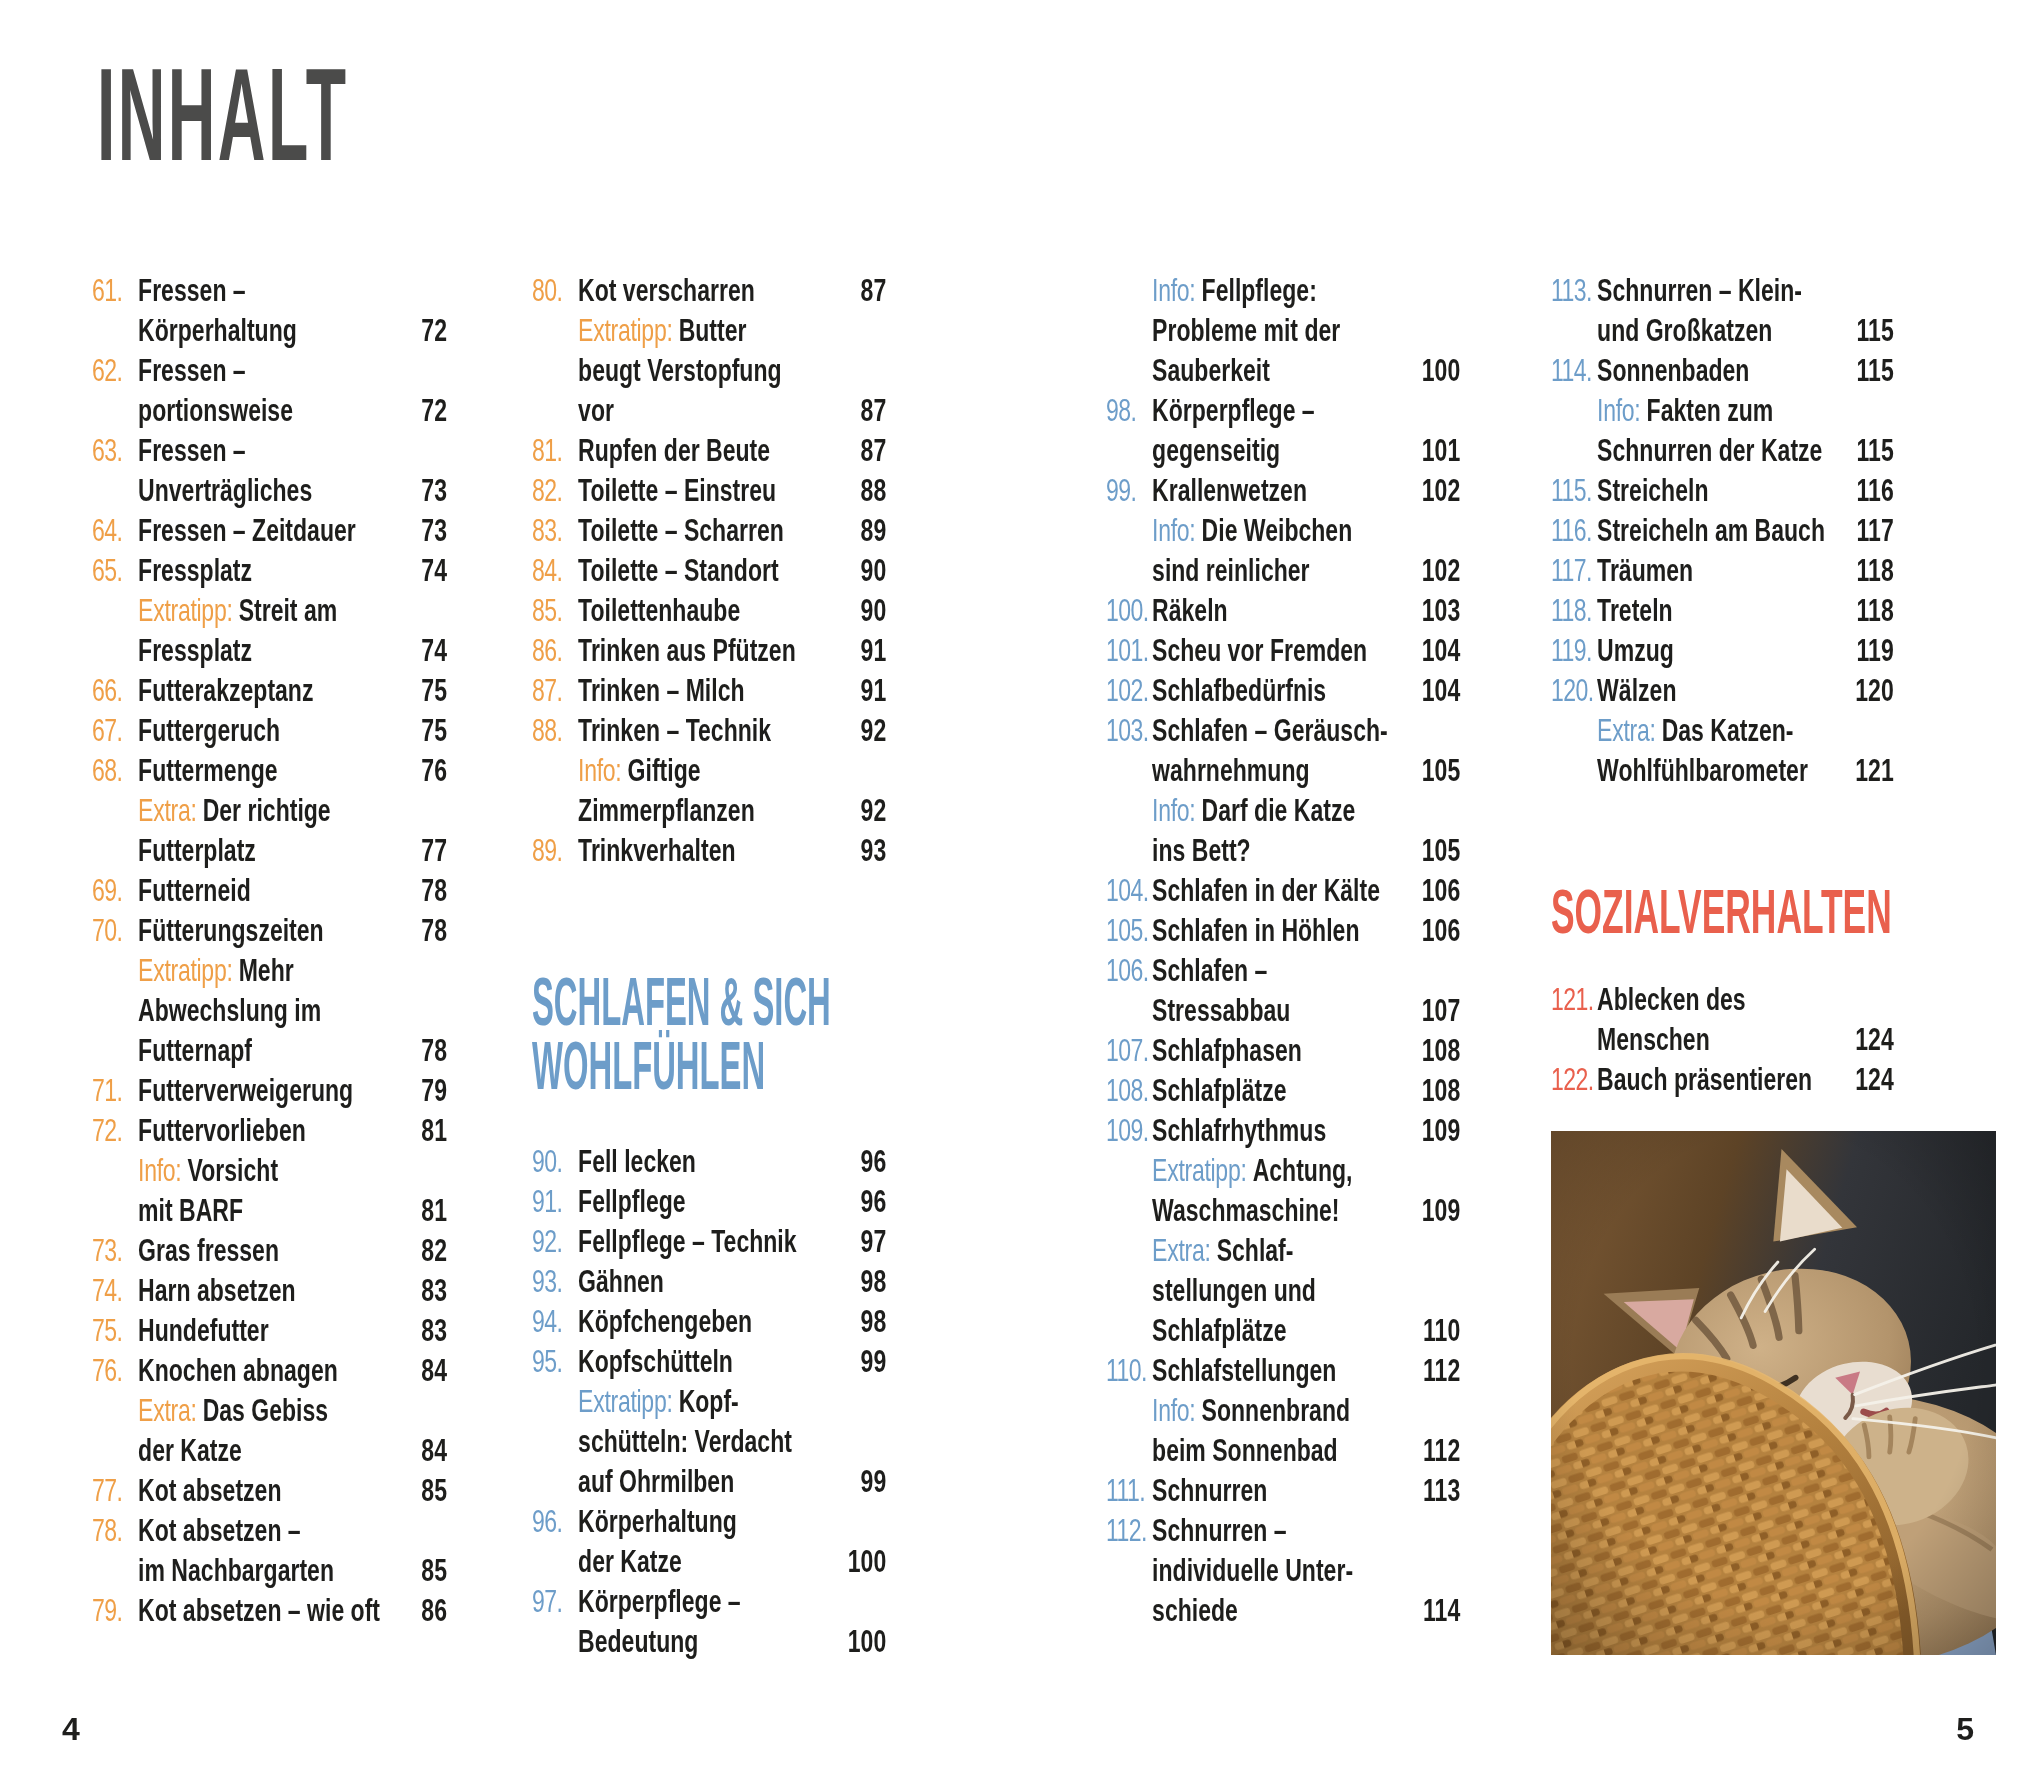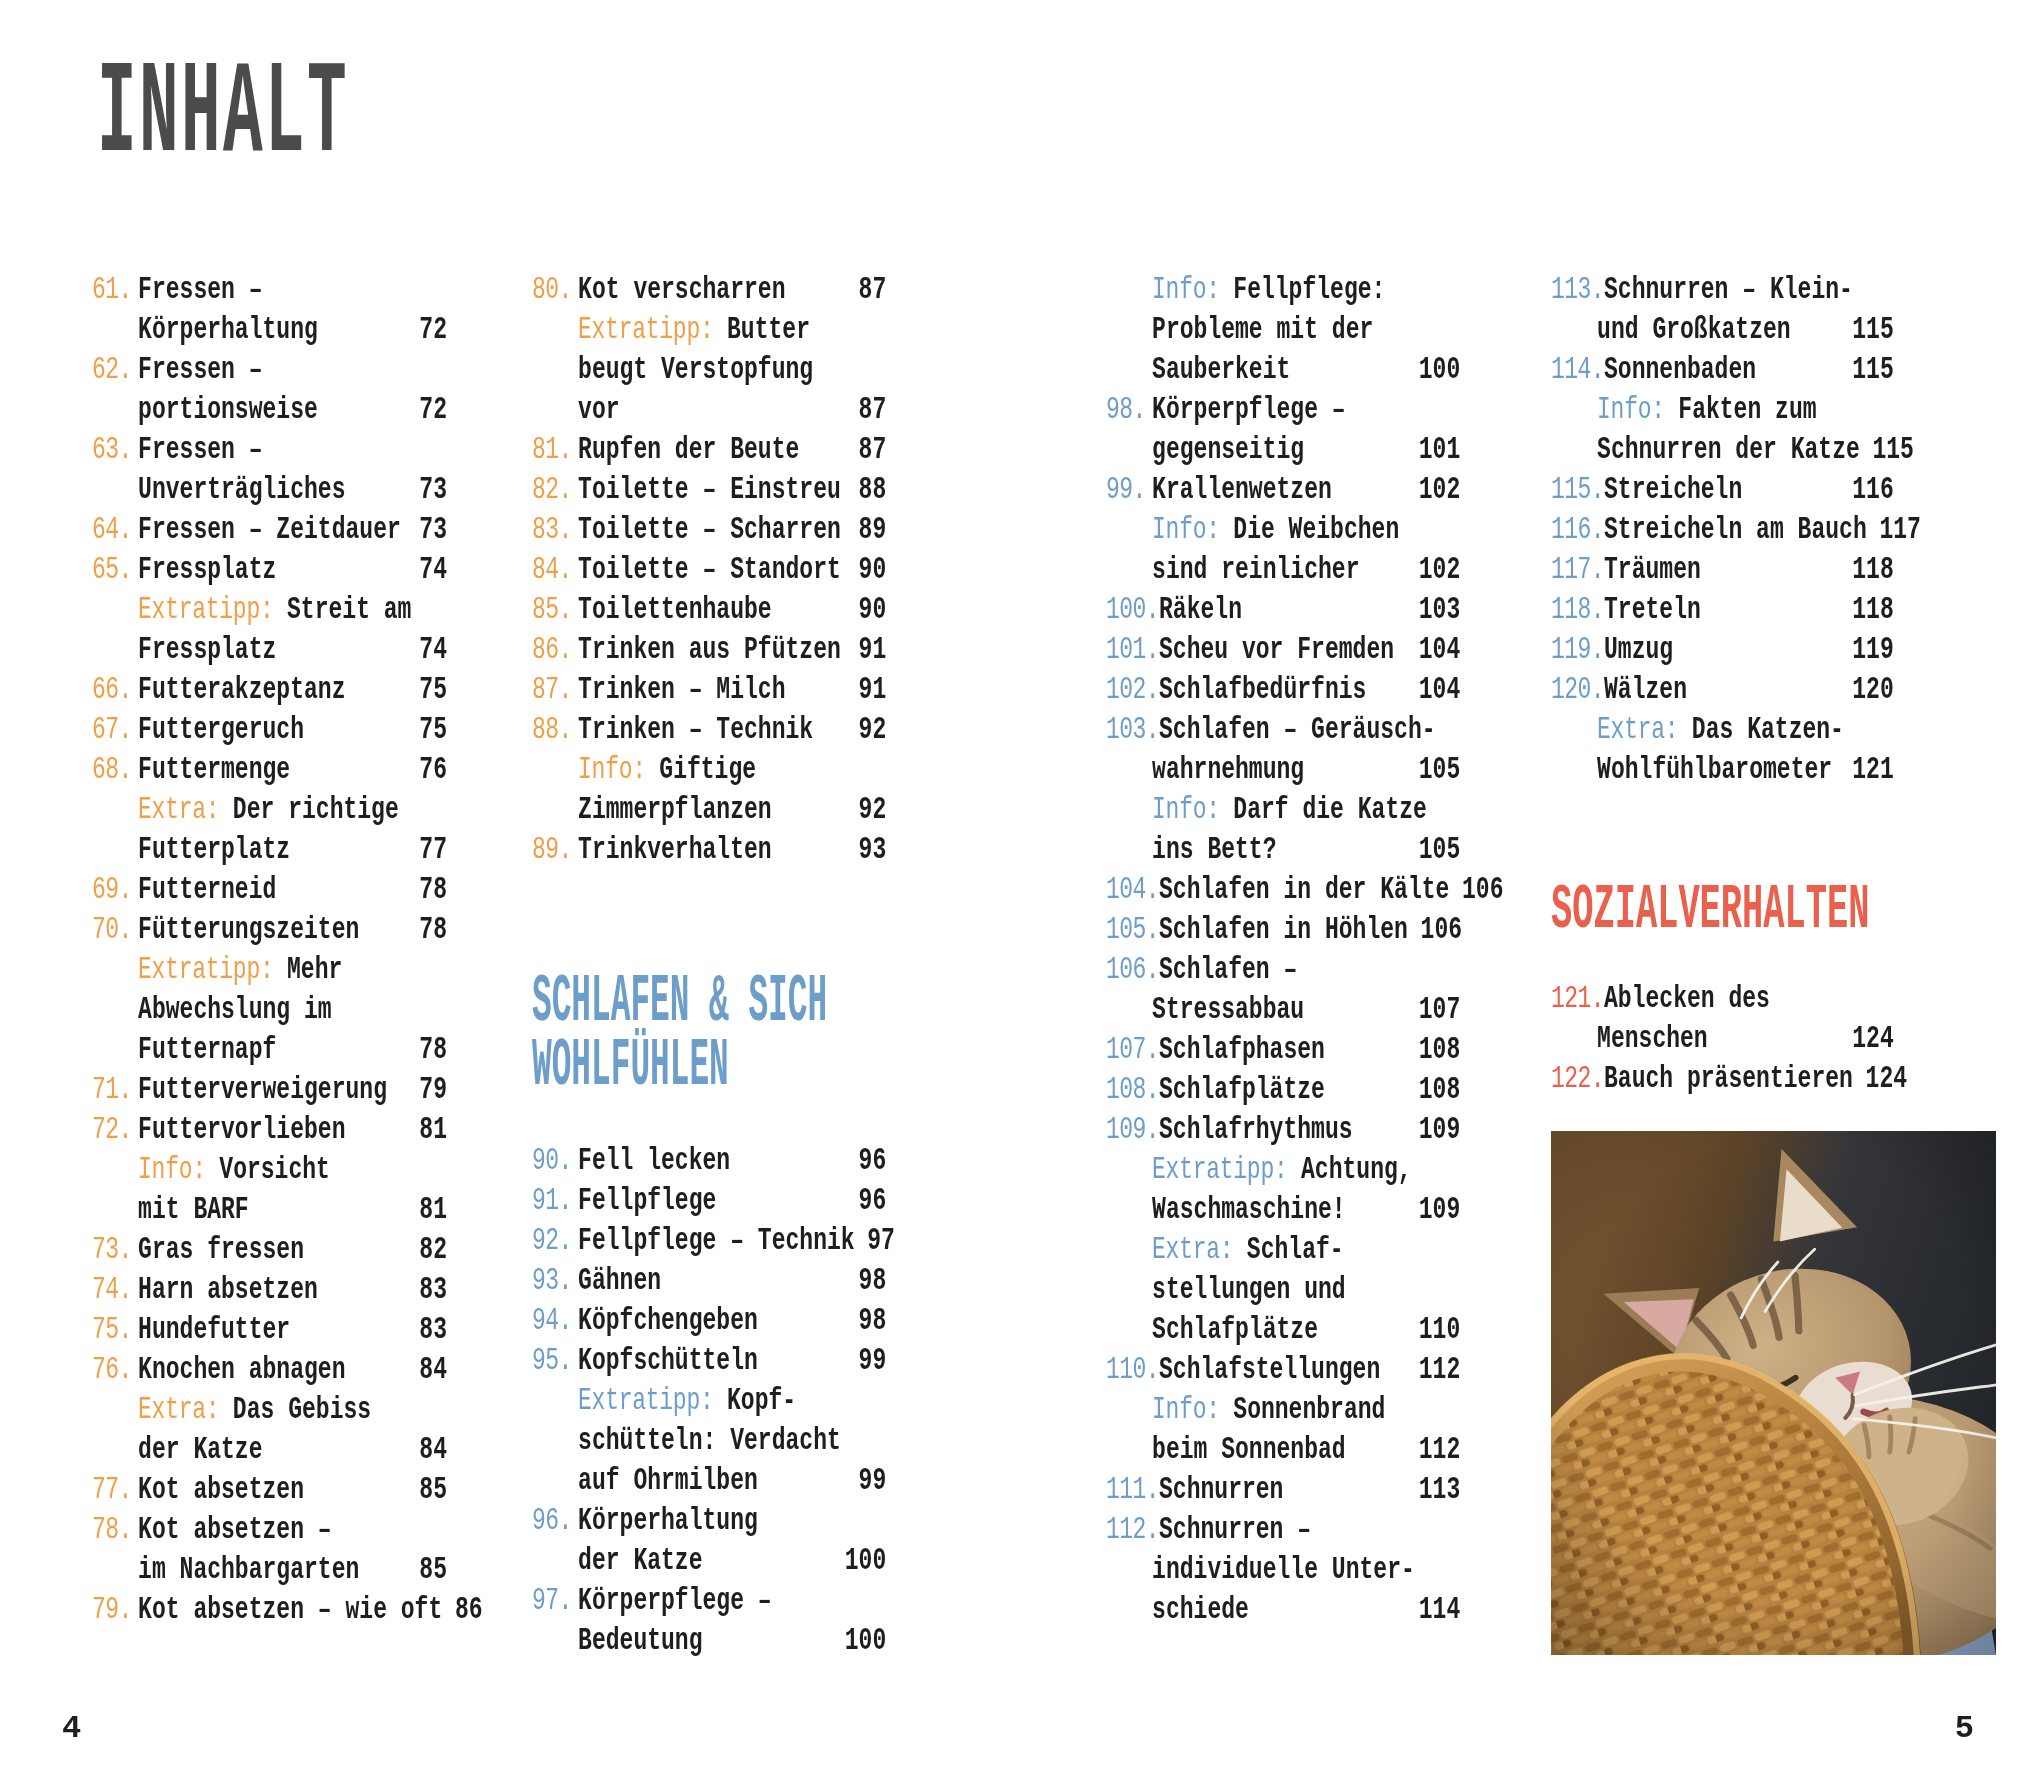--- a/index.html
+++ b/index.html
@@ -1,21 +1,21 @@
 <!DOCTYPE html>
 <html lang="de" style="--orange: #ef9f47; --blue: #6d9dc9; --red: #e9604d; --text: #1e1e1c; --title: #4b4b4a;font-size:12.8px"><head>
 <meta charset="utf-8">
 <style>
   html,body{margin:0;padding:0;background:#888;}
   .page{
     position:relative;
     width:2036px;height:1791px;
     background:#ffffff;
     overflow:hidden;
-    font-family:Liberation Mono, monospace;
+    font-family:Liberation Sans, sans-serif;
     color:var(--text);
   }
   
   .title{
     position:absolute;left:97px;top:49px;
     font-size:132px;line-height:132px;font-weight:600;
     letter-spacing:4.8px;
     color:var(--title);
     transform:scale(0.5,1);transform-origin:left top;
     white-space:nowrap;

